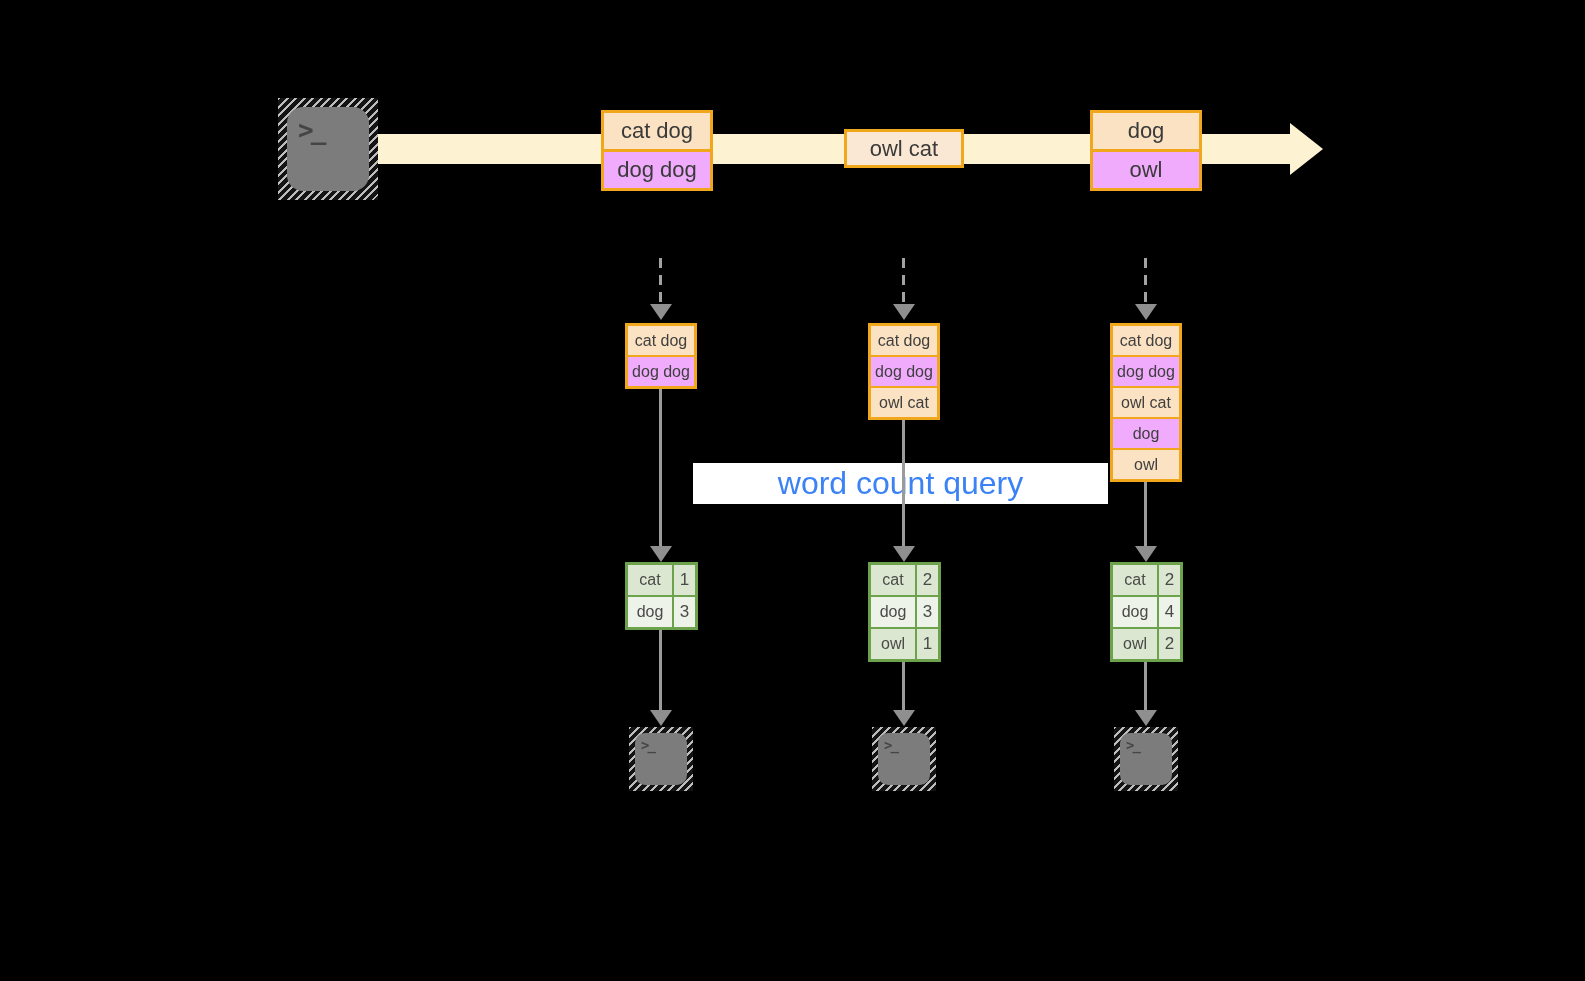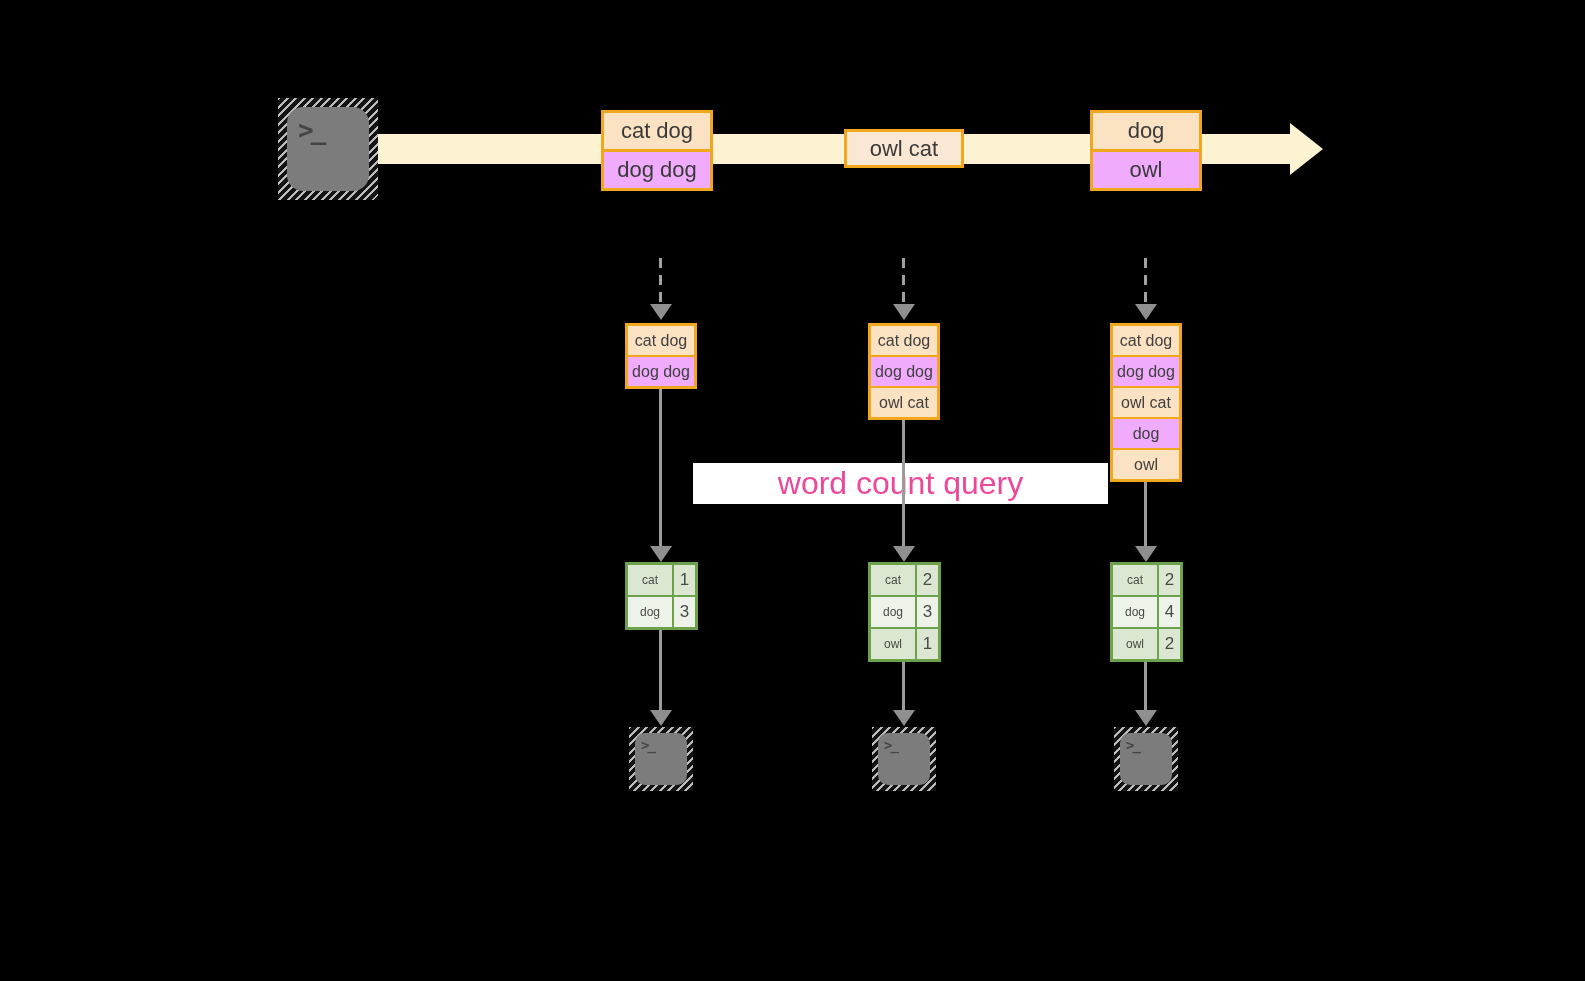--- a/index.html
+++ b/index.html
@@ -34,27 +34,27 @@
   .brow + .brow{border-top:2px solid #f1a71b;}
   
   .vdash{position:absolute;width:3px;z-index:2;
     background:repeating-linear-gradient(to bottom,#a2a2a2 0 10px,transparent 10px 17px);}
   .vline{position:absolute;width:3px;background:#9b9b9b;z-index:2;}
   .ah{position:absolute;width:0;height:0;z-index:2;
     border-left:11px solid transparent;border-right:11px solid transparent;border-top:16px solid #8f8f8f;}
   
   .band{position:absolute;left:693px;top:463px;width:415px;height:41px;background:#ffffff;z-index:1;
     display:flex;align-items:center;justify-content:center;}
-  .band span{font-size:32px;color:#ec4899;}
+  .band span{font-size:32px;color:#3b82f6;}
   
   .tbl{position:absolute;width:67px;border:3px solid #6ba24b;z-index:3;}
   .trow{display:flex;height:30px;}
   .trow + .trow{border-top:2px solid #6ba24b;}
   .tword{width:44px;border-right:2px solid #6ba24b;display:flex;align-items:center;justify-content:center;
-    font-size:12px;color:#4a4a4a;}
+    font-size:16px;color:#4a4a4a;}
   .tnum{width:21px;display:flex;align-items:center;justify-content:center;font-size:17px;color:#4a4a4a;}
   .tr-a{background:#dbe7d0;}
   .tr-b{background:#edf3e8;}
 </style>
 </head>
 <body>
 
 <div class="stage">
 
   <div class="shaft"></div>

